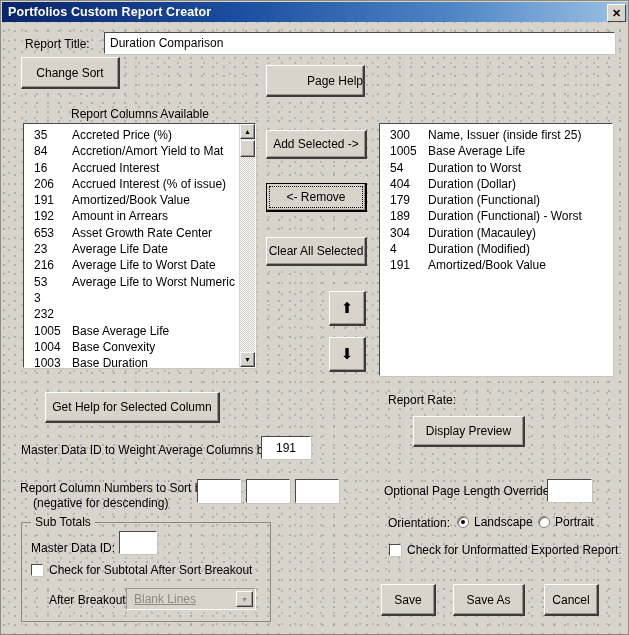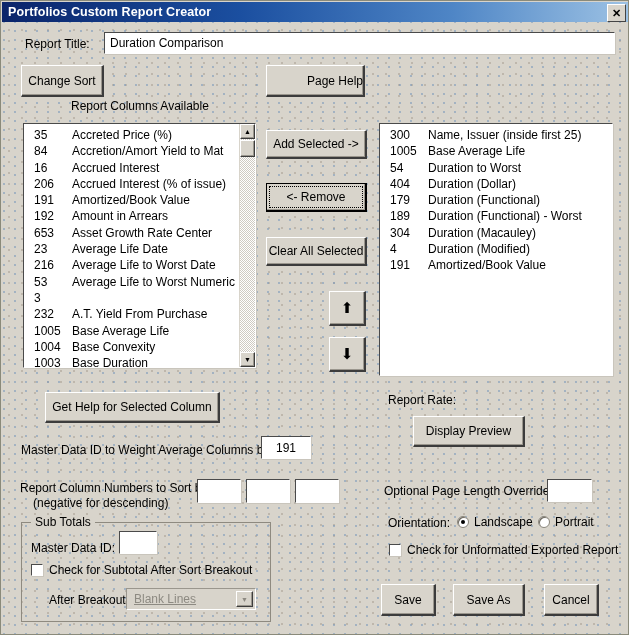--- a/index.html
+++ b/index.html
@@ -251,28 +251,28 @@
   <div id="titlebar">
     <span class="title-text">Portfolios Custom Report Creator</span>
     <div id="close-btn">✕</div>
   </div>
 
   <div class="lbl" style="left:24px; top:36px;">Report Title:</div>
   <div class="field" style="left:103px; top:31px; width:511px; height:22px;">
     <span class="val">Duration Comparison</span>
   </div>
 
-  <div class="btn" style="left:20px; top:64px; width:83px; height:32px;">
+  <div class="btn" style="left:20px; top:56px; width:99px; height:32px;">
     <span>Change Sort</span>
   </div>
   <div class="btn" style="left:265px; top:64px; width:99px; height:32px;padding-left:40px;">
     <span>Page Help</span>
   </div>
 
-  <div class="lbl" style="left:70px; top:98px;">Report Columns Available</div>
+  <div class="lbl" style="left:70px; top:106px;">Report Columns Available</div>
 
   <div class="listbox" style="left:22px; top:122px; width:233px; height:245px;">
     <div class="rows" id="available-rows">
         <div class="row">
           <span class="code">35</span>
           <span class="name">Accreted Price (%)</span>
         </div>
         <div class="row">
           <span class="code">84</span>
           <span class="name">Accretion/Amort Yield to Mat</span>
@@ -307,21 +307,20 @@
         </div>
         <div class="row">
           <span class="code">53</span>
           <span class="name">Average Life to Worst Numeric</span>
         </div>
         <div class="row">
           <span class="code">3</span>
         </div>
         <div class="row">
           <span class="code">232</span>
-          <span class="name">A.T. Yield From Purchase</span>
         </div>
         <div class="row">
           <span class="code">1005</span>
           <span class="name">Base Average Life</span>
         </div>
         <div class="row">
           <span class="code">1004</span>
           <span class="name">Base Convexity</span>
         </div>
         <div class="row">

